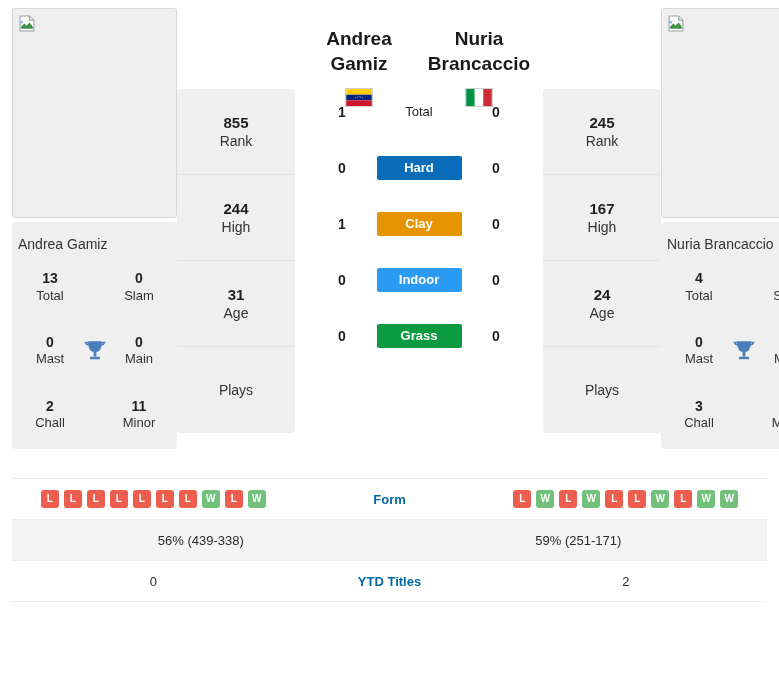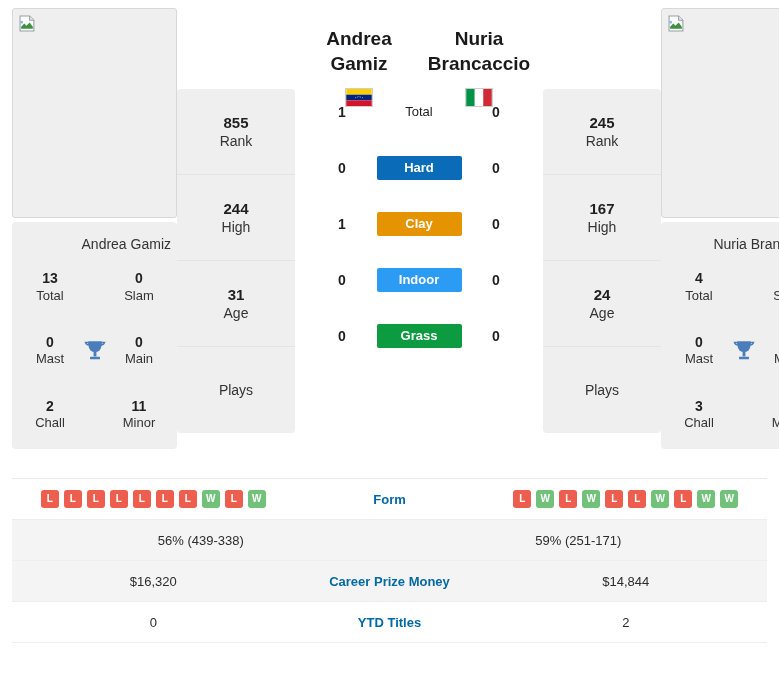--- a/index.html
+++ b/index.html
@@ -48,21 +48,21 @@
 
   .summary-body {
     background: #efefef;
     border-radius: 4px;
     margin-top: 4px;
     padding: 14px 6px 18px 6px;
     flex: 1;
   }
 
   .summary-name {
-    text-align: right;
+    text-align: left;
     font-size: 14px;
     color: #333;
     margin-bottom: 18px;
   }
 
   .title-grid {
     display: flex;
     flex-direction: column;
     gap: 30px;
   }
@@ -504,25 +504,20 @@
         </div>
     </div>
   </div>
 
   <div class="cmp-row alt">
     <div class="cmp-side">56% (439-338)</div>
     <div class="cmp-side">59% (251-171)</div>
   </div>
 
 
-  <div class="cmp-row alt">
-    <div class="cmp-side">$16,320</div>
-    <div class="cmp-label">Career Prize Money</div>
-    <div class="cmp-side">$14,844</div>
-  </div>
 
   <div class="cmp-row">
     <div class="cmp-side">0</div>
     <div class="cmp-label">YTD Titles</div>
     <div class="cmp-side">2</div>
   </div>
 
 </div>
 
 </body></html>

